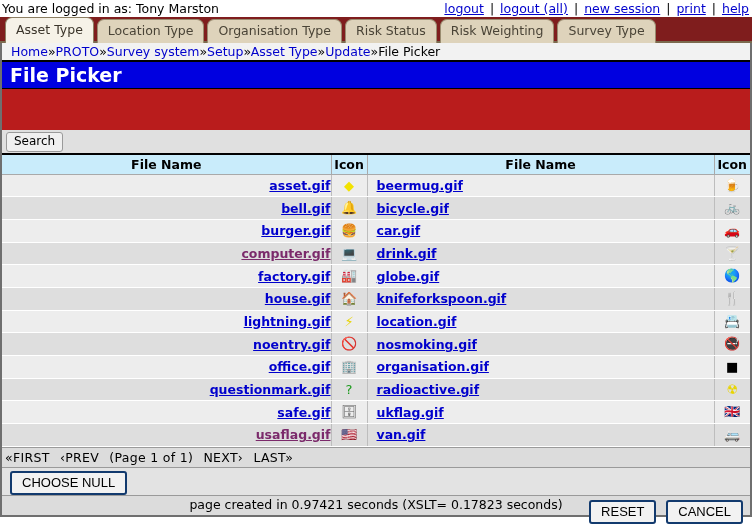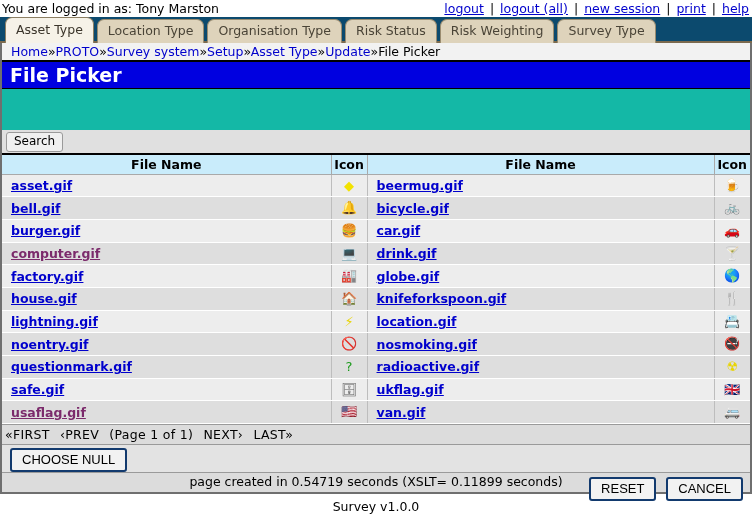--- a/index.html
+++ b/index.html
@@ -36,21 +36,21 @@
     text-decoration: underline;
   }
   .topbar .links .sep { color: #000; text-decoration: none; padding: 0 2px; }
 
   
   .tabbar {
     position: relative;
     height: 26px;
     padding-left: 5px;
     border-bottom: 2px solid #7b6a4e;
-    background: #0c4a6e;
+    background: #7f1d1d;
     white-space: nowrap;
     font-size: 0;
   }
   .tab {
     display: inline-block;
     height: 24px;
     line-height: 22px;
     margin-right: 3px;
     padding: 0 10px;
     font-size: 12.5px;
@@ -72,21 +72,21 @@
     position: relative;
     z-index: 3;
   }
 
   
   .page {
     margin: 0;
     border-left: 2px solid #6f6f6f;
     border-right: 2px solid #6f6f6f;
     border-bottom: 2px solid #6f6f6f;
-    background: #14b8a6;
+    background: #b91c1c;
   }
 
   
   .breadcrumb {
     height: 19px;
     line-height: 18px;
     padding-left: 9px;
     background: #f2f2f2;
     border-bottom: 2px solid #000000;
     font-size: 12.5px;
@@ -163,21 +163,21 @@
     border-right: 1px solid #bdbdbd;
     vertical-align: middle;
   }
   table.filelist tr.odd td  { background: #ededed; }
   table.filelist tr.even td { background: #dedede; }
   table.filelist td.icon {
     padding: 0;
     text-align: center;
     width: 36px;
   }
-  table.filelist td.name { width: 330px; }
+  table.filelist td.name { width: 330px; text-align: right; }
   table.filelist td.name2 { width: 348px; }
   table.filelist td.icon:last-child { border-right: none; }
   table.filelist a.file {
     color: #0000cc;
     text-decoration: underline;
     font-weight: bold;
     font-size: 12.5px;
   }
   table.filelist a.file.visited { color: #7b2a6b; }
   .ico {
@@ -316,20 +316,26 @@
           <td class="icon"><span class="ico" style="color: rgb(232, 212, 0);">⚡</span></td>
           <td class="name2"><a href="#" class="file">location.gif</a></td>
           <td class="icon"><span class="ico" style="color: rgb(51, 51, 51);">📇</span></td>
         </tr>
         <tr class="even">
           <td class="name"><a href="#" class="file">noentry.gif</a></td>
           <td class="icon"><span class="ico" style="color: rgb(216, 0, 0);">🚫</span></td>
           <td class="name2"><a href="#" class="file">nosmoking.gif</a></td>
           <td class="icon"><span class="ico" style="color: rgb(216, 0, 0);">🚭</span></td>
         </tr>
+        <tr class="odd">
+          <td class="name"><a href="#" class="file">office.gif</a></td>
+          <td class="icon"><span class="ico" style="color: rgb(26, 122, 130);">🏢</span></td>
+          <td class="name2"><a href="#" class="file">organisation.gif</a></td>
+          <td class="icon"><span class="ico" style="color: rgb(0, 0, 0);">■</span></td>
+        </tr>
         <tr class="even">
           <td class="name"><a href="#" class="file">questionmark.gif</a></td>
           <td class="icon"><span class="ico" style="color: rgb(27, 154, 27);">?</span></td>
           <td class="name2"><a href="#" class="file">radioactive.gif</a></td>
           <td class="icon"><span class="ico" style="color: rgb(232, 212, 0);">☢</span></td>
         </tr>
         <tr class="odd">
           <td class="name"><a href="#" class="file">safe.gif</a></td>
           <td class="icon"><span class="ico" style="color: rgb(90, 90, 90);">🗄</span></td>
           <td class="name2"><a href="#" class="file">ukflag.gif</a></td>
@@ -355,16 +361,16 @@
   <div class="actionrow">
     <span class="left">
       <button class="btn-nav">CHOOSE NULL</button>
     </span>
     <span class="right">
       <button class="btn-nav">RESET</button>
       <button class="btn-nav">CANCEL</button>
     </span>
   </div>
 
-  <div class="timing">page created in 0.54719 seconds (XSLT= 0.11899 seconds)</div>
+  <div class="timing">page created in 0.97421 seconds (XSLT= 0.17823 seconds)</div>
 </div>
 
 <div class="version">Survey v1.0.0</div>
 
 </body></html>

